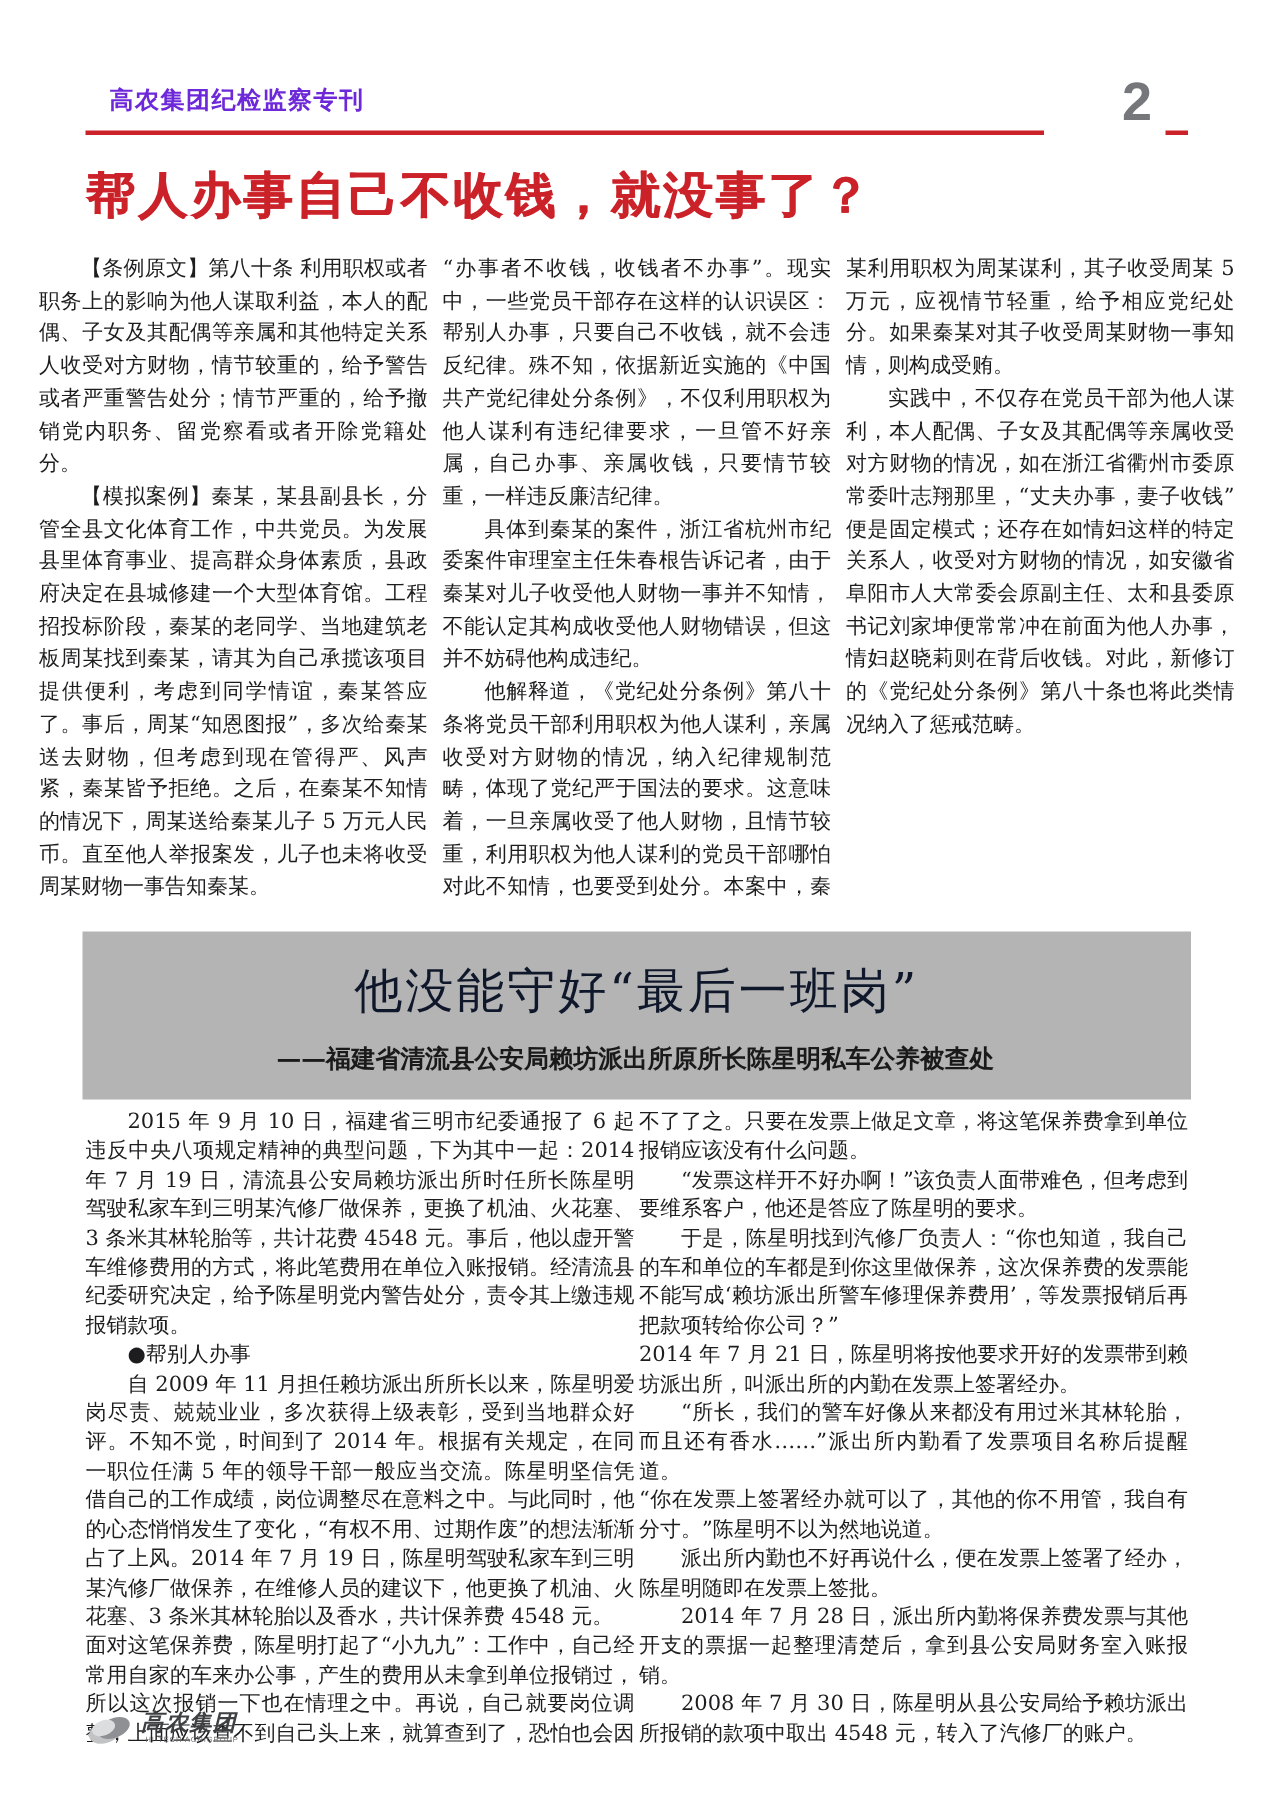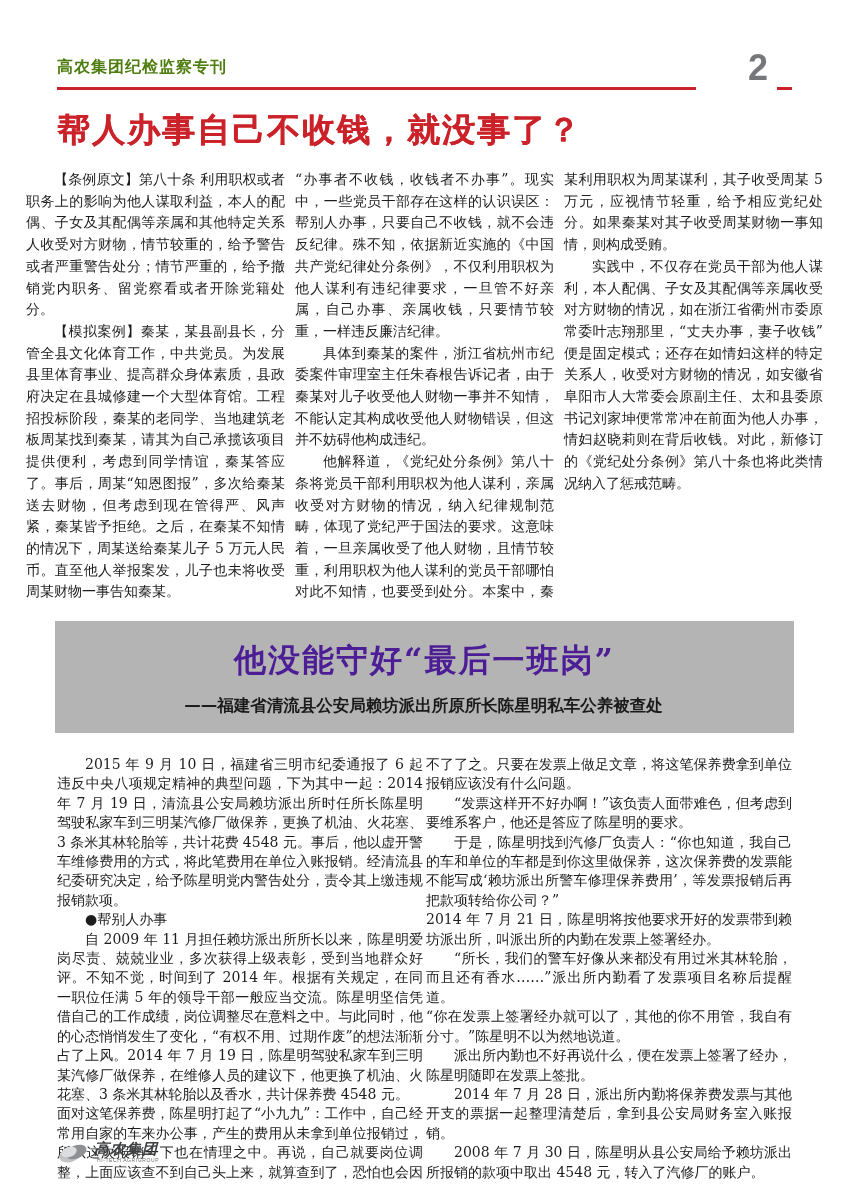--- a/index.html
+++ b/index.html
@@ -8,24 +8,24 @@
     width:849px; height:1200px;
     margin:0 auto;
     background:#ffffff;
     font-family:"DejaVu Serif","Liberation Serif",serif;
     color:#1d1d1f;
     overflow:hidden;
   }
   
   .hdr { position:relative; margin:0 57px; height:92px; }
   .masthead {
-    position:absolute; left:0; top:57px;
+    position:absolute; left:16px; top:57px;
     font-family:"Liberation Sans","DejaVu Sans",sans-serif;
     font-weight:900; font-size:16px; letter-spacing:1px;
-    color:#4d7c0f;
+    color:#6d28d9;
   }
   .hdr-rule { position:absolute; left:0; right:96px; top:87px; height:3px; background:#cb2229; }
   .pagenum {
     position:absolute; right:24px; top:50px;
     font-family:"Liberation Sans","DejaVu Sans",sans-serif;
     font-weight:900; font-size:36px; color:#76777a; line-height:1;
   }
   .hdr-dash { position:absolute; right:0; top:87px; width:15px; height:3px; background:#cb2229; }
   
   .headline {
@@ -48,33 +48,33 @@
   p.indent { text-indent:2em; }
   p.noindent { text-indent:0; }
   
   .a2head {
     margin:14px 55px 0;
     background:#b4b4b5;
     padding:18px 22px 16px;
   }
   .a2title {
     text-align:center;
-    font-weight:bold; font-size:32px; letter-spacing:2px;
-    color:#4c1d95;
+    font-weight:normal; font-size:32px; letter-spacing:2px;
+    color:#0f172a;
   }
   .a2sub {
     margin-top:12px;
     text-align:center;
     font-weight:bold; font-size:16.5px;
     color:#1a1a1a;
     padding-right:2px;
   }
   
   .a2body {
-    margin:22px 57px 0;
+    margin:6px 57px 0;
     display:flex; gap:3px;
     height:424px; overflow:hidden;
     text-align:justify;
     font-size:14px; line-height:19.4px;
   }
   .a2col { flex:1; }
   
   .footer { position:absolute; left:57px; bottom:36px; display:flex; align-items:center; gap:5px; }
   .logo-mark { width:32px; height:24px; }
   .logo-right { display:flex; flex-direction:column; }

